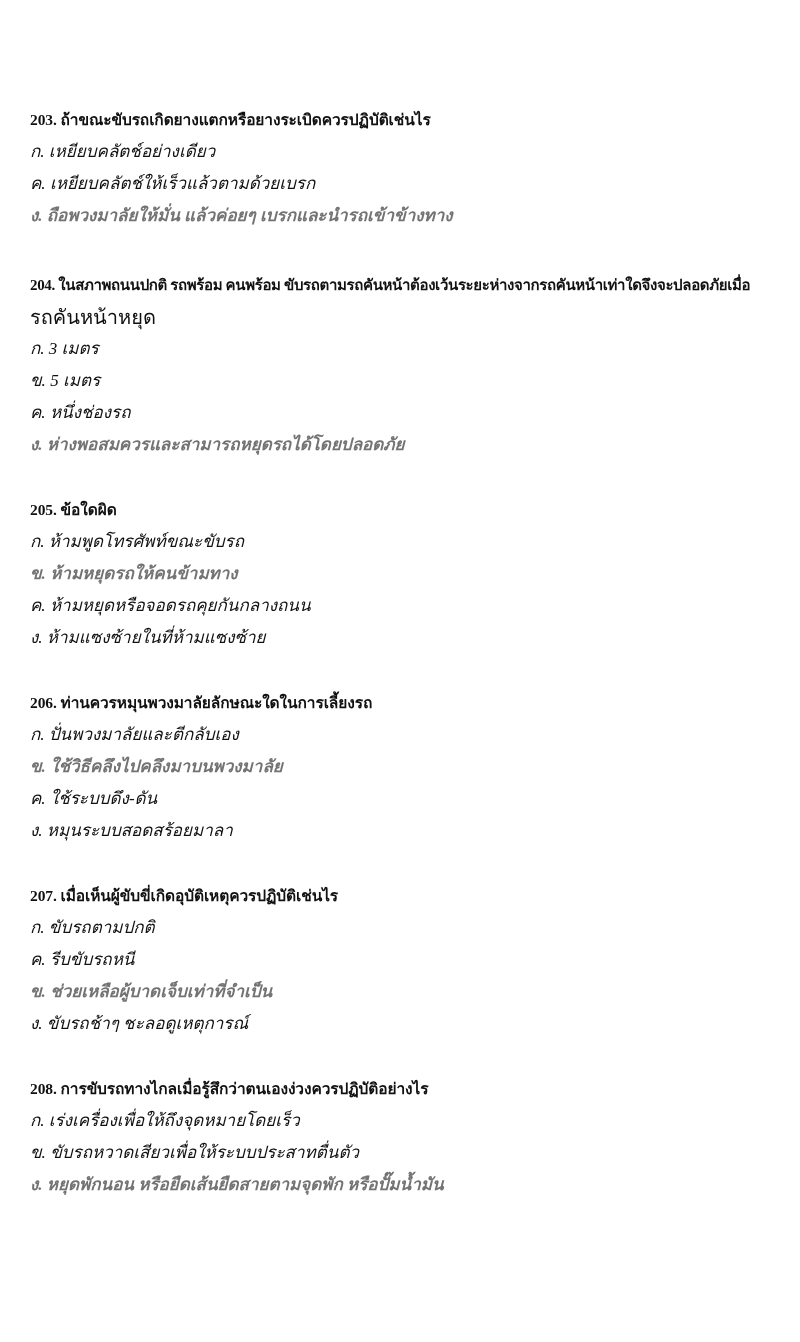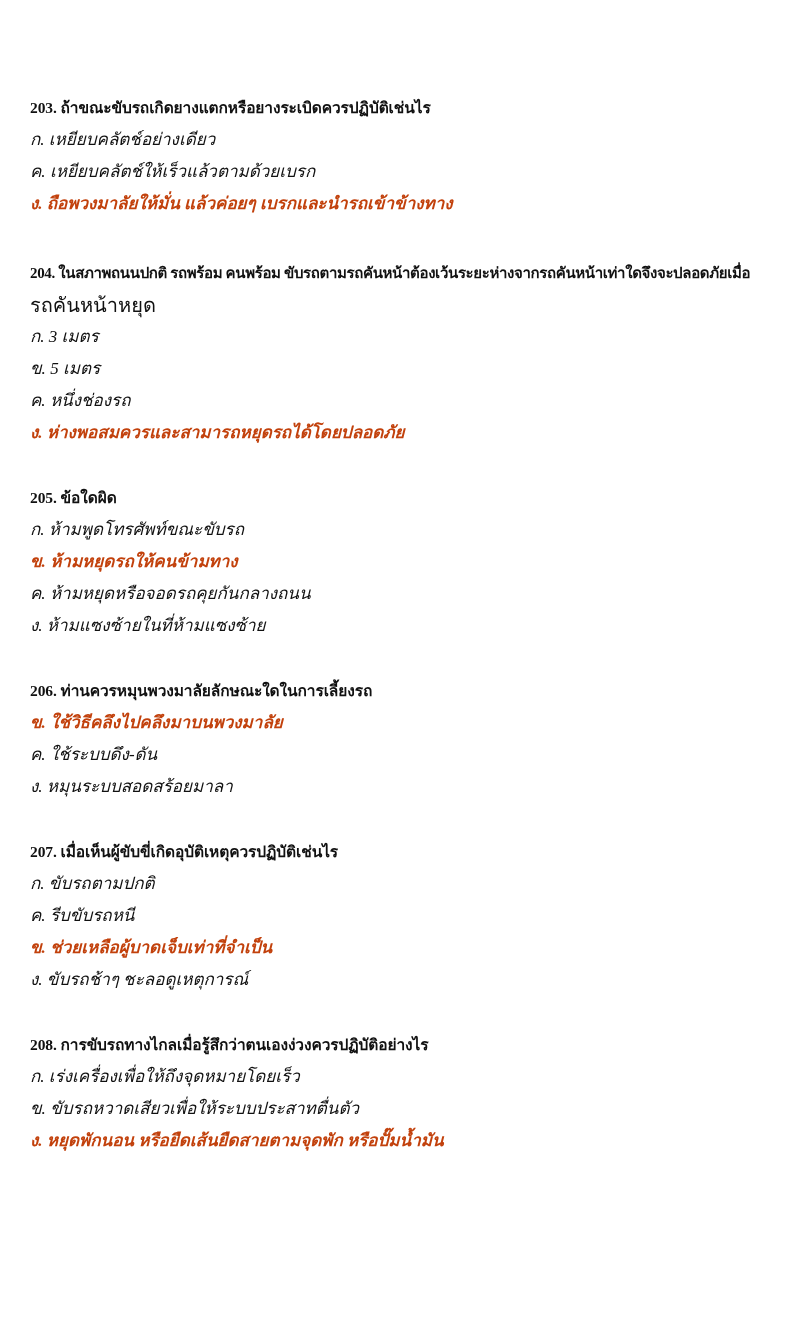--- a/index.html
+++ b/index.html
@@ -11,21 +11,21 @@
       width: 800px;
       height: 1342px;
       position: relative;
       overflow: hidden;
       font-family: "Liberation Serif", "DejaVu Serif", serif;
       color: #111111;
     }
     .page {
       position: absolute;
       left: 30px;
-      top: 92px;
+      top: 104px;
       width: 770px;
     }
     .question {
       margin: 0;
     }
     .q-line {
       font-size: 15.5px;
       font-weight: bold;
       line-height: 32px;
       height: 32px;
@@ -39,21 +39,21 @@
       white-space: nowrap;
     }
     .opt {
       font-size: 17px;
       line-height: 32px;
       height: 32px;
       white-space: nowrap;
       font-style: italic;
     }
     .opt.correct {
-      color: #c2410c;
+      color: #737373;
       font-weight: bold;
     }
     .gap {
       height: 33px;
     }
   </style>
 </head>
 <body>
 
 <div class="page">
@@ -128,20 +128,24 @@
     </div>
   </div>
 
   <div class="gap"></div>
 
   <div class="question">
     <div class="q-line">
       <span>206.</span>
       <span>ท่านควรหมุนพวงมาลัยลักษณะใดในการเลี้ยงรถ</span>
     </div>
+    <div class="opt">
+      <span>ก.</span>
+      <span>ปั่นพวงมาลัยและตีกลับเอง</span>
+    </div>
     <div class="opt correct">
       <span>ข.</span>
       <span>ใช้วิธีคลึงไปคลึงมาบนพวงมาลัย</span>
     </div>
     <div class="opt">
       <span>ค.</span>
       <span>ใช้ระบบดึง-ดัน</span>
     </div>
     <div class="opt">
       <span>ง.</span>

